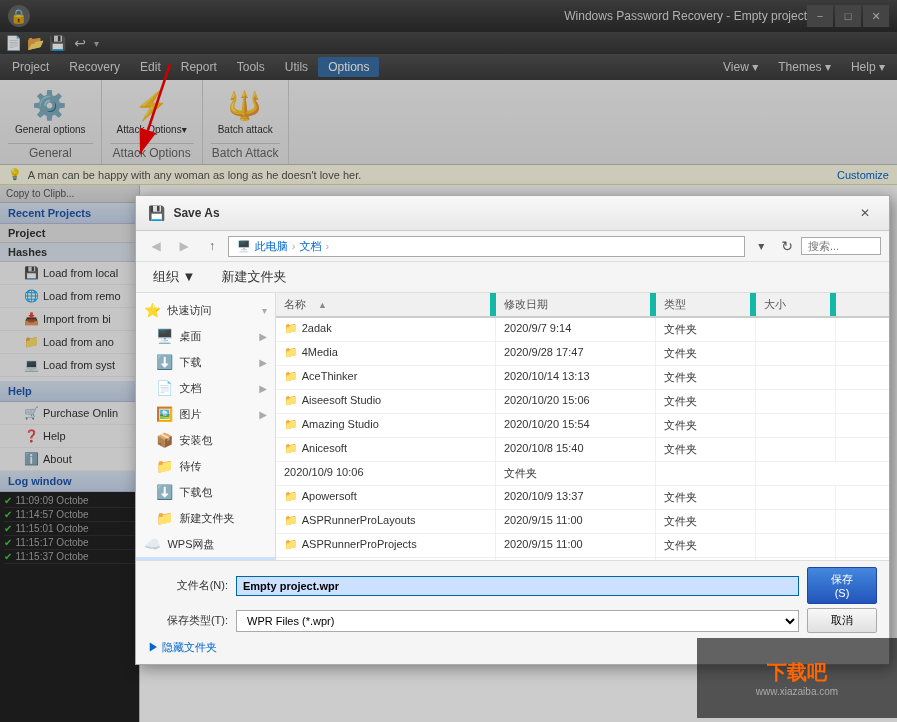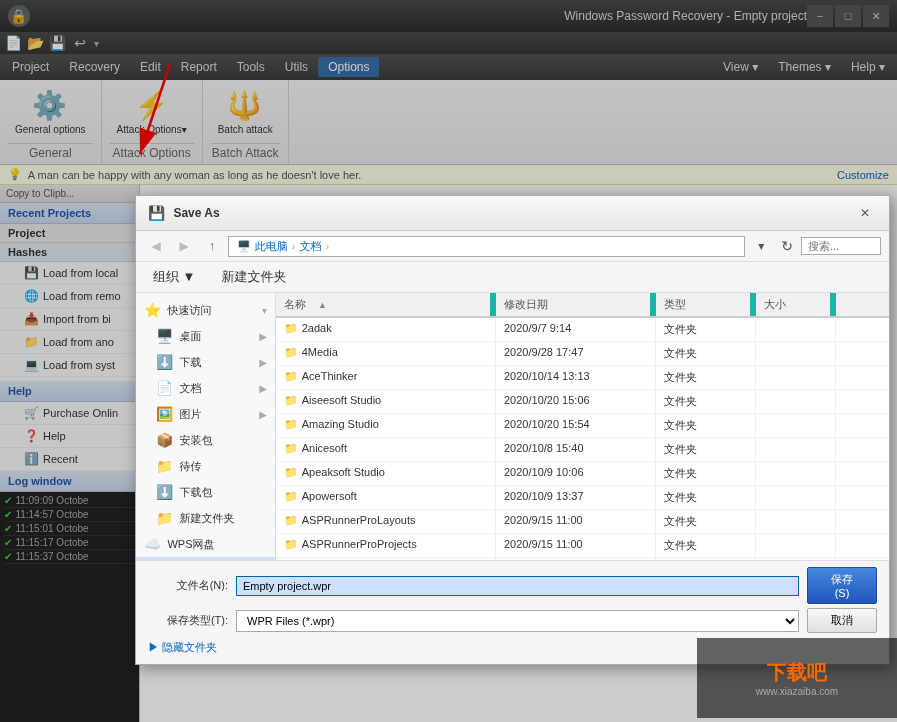--- a/index.html
+++ b/index.html
@@ -343,21 +343,21 @@
       text-align: right;
     }
     .footer-input {
       flex: 1;
       border: 1px solid #0066aa;
       padding: 3px 6px;
       font-size: 11px;
       background: white;
       outline: none;
     }
-    .footer-input.selected { background: #cce0ff; }
+    .footer-input.selected { background: #cce0ff; font-weight: bold; }
     .footer-select {
       flex: 1;
       border: 1px solid #aaa;
       padding: 3px 6px;
       font-size: 11px;
       background: white;
     }
     .footer-btn {
       width: 70px;
       padding: 4px 16px;
@@ -516,21 +516,21 @@
     <div class="left-item">
       <span class="left-item-icon">🛒</span>
       <span>Purchase Onlin</span>
     </div>
     <div class="left-item">
       <span class="left-item-icon">❓</span>
       <span>Help</span>
     </div>
     <div class="left-item">
       <span class="left-item-icon">ℹ️</span>
-      <span>Recent</span>
+      <span>About</span>
     </div>
     <div class="section-header">Log window</div>
     <div class="log-section">
       <div class="log-entry">
         <span class="log-icon">✔</span>
         <span>11:09:09 Octobe</span>
       </div>
       <div class="log-entry">
         <span class="log-icon">✔</span>
         <span>11:14:57 Octobe</span>
@@ -713,23 +713,20 @@
     </div>
           <div class="file-row">
       <div class="file-cell">
         <span class="file-icon">📁</span>Anicesoft
       </div>
       <div class="file-cell">2020/10/8 15:40</div>
       <div class="file-cell">文件夹</div>
       <div class="file-cell"></div>
     </div>
           <div class="file-row">
-      <div class="file-cell">
-        <span class="file-icon">📁</span>Apeaksoft Studio
-      </div>
       <div class="file-cell">2020/10/9 10:06</div>
       <div class="file-cell">文件夹</div>
       <div class="file-cell"></div>
     </div>
           <div class="file-row">
       <div class="file-cell">
         <span class="file-icon">📁</span>Apowersoft
       </div>
       <div class="file-cell">2020/10/9 13:37</div>
       <div class="file-cell">文件夹</div>

